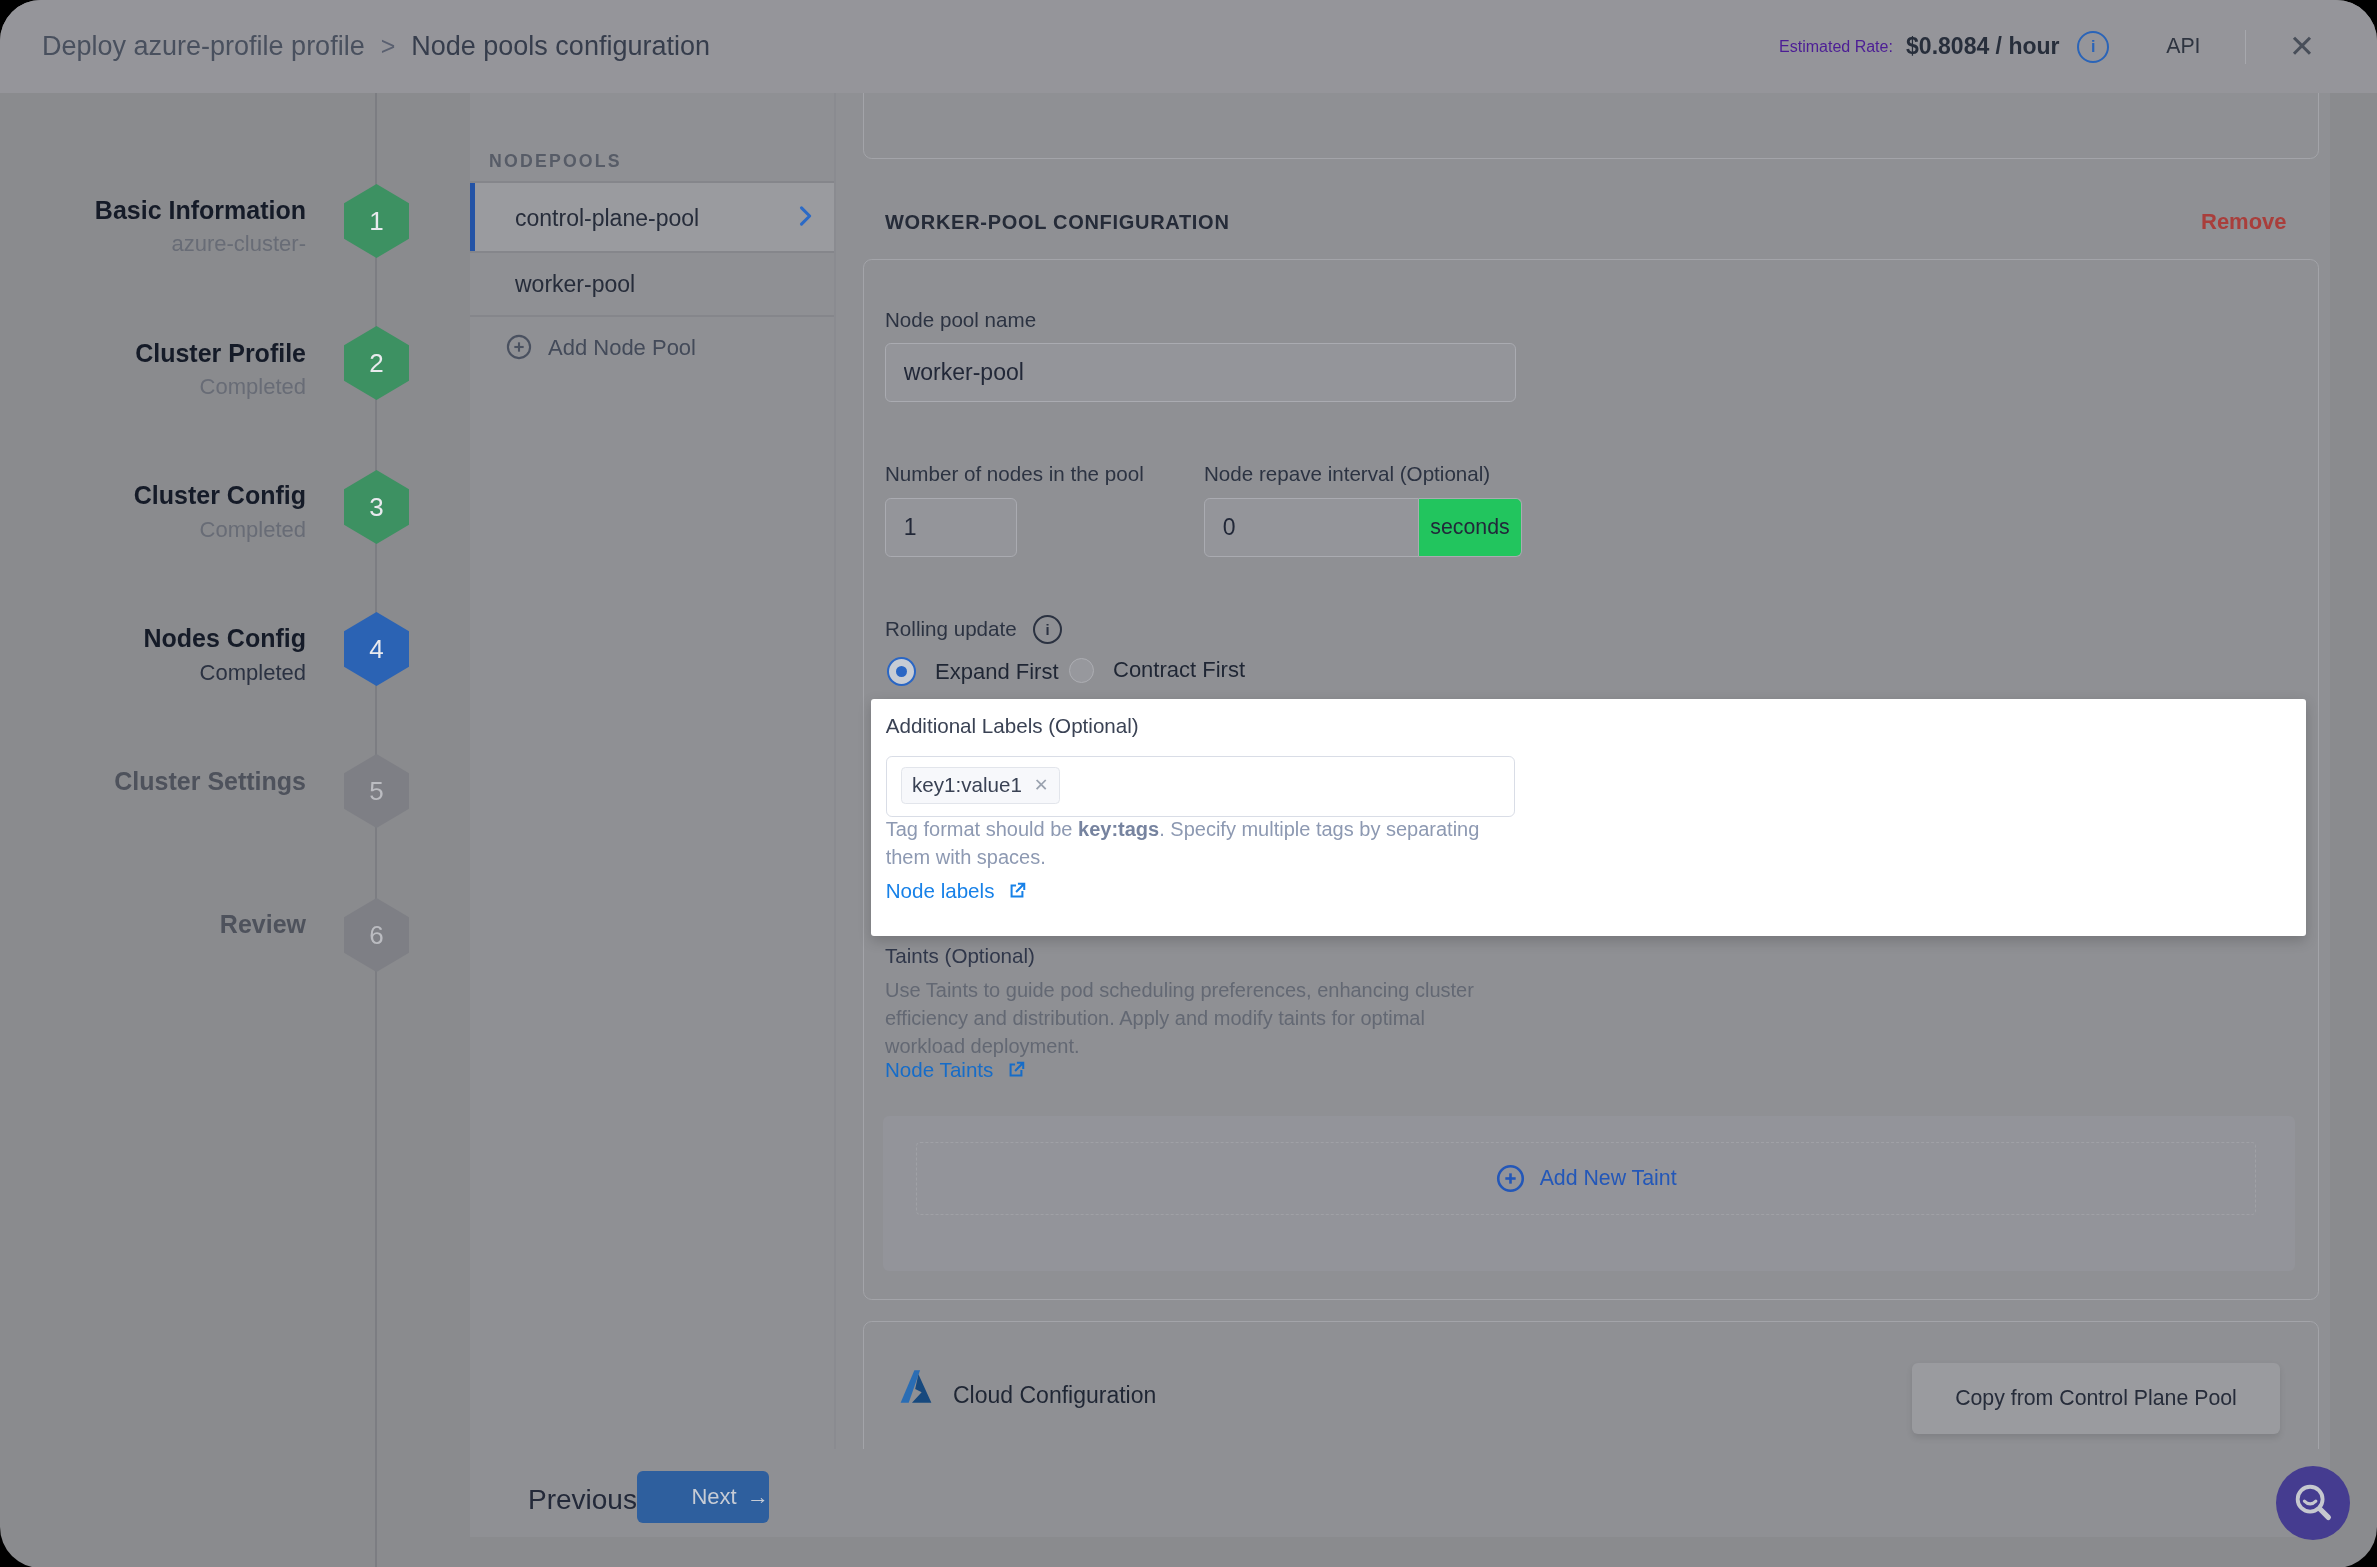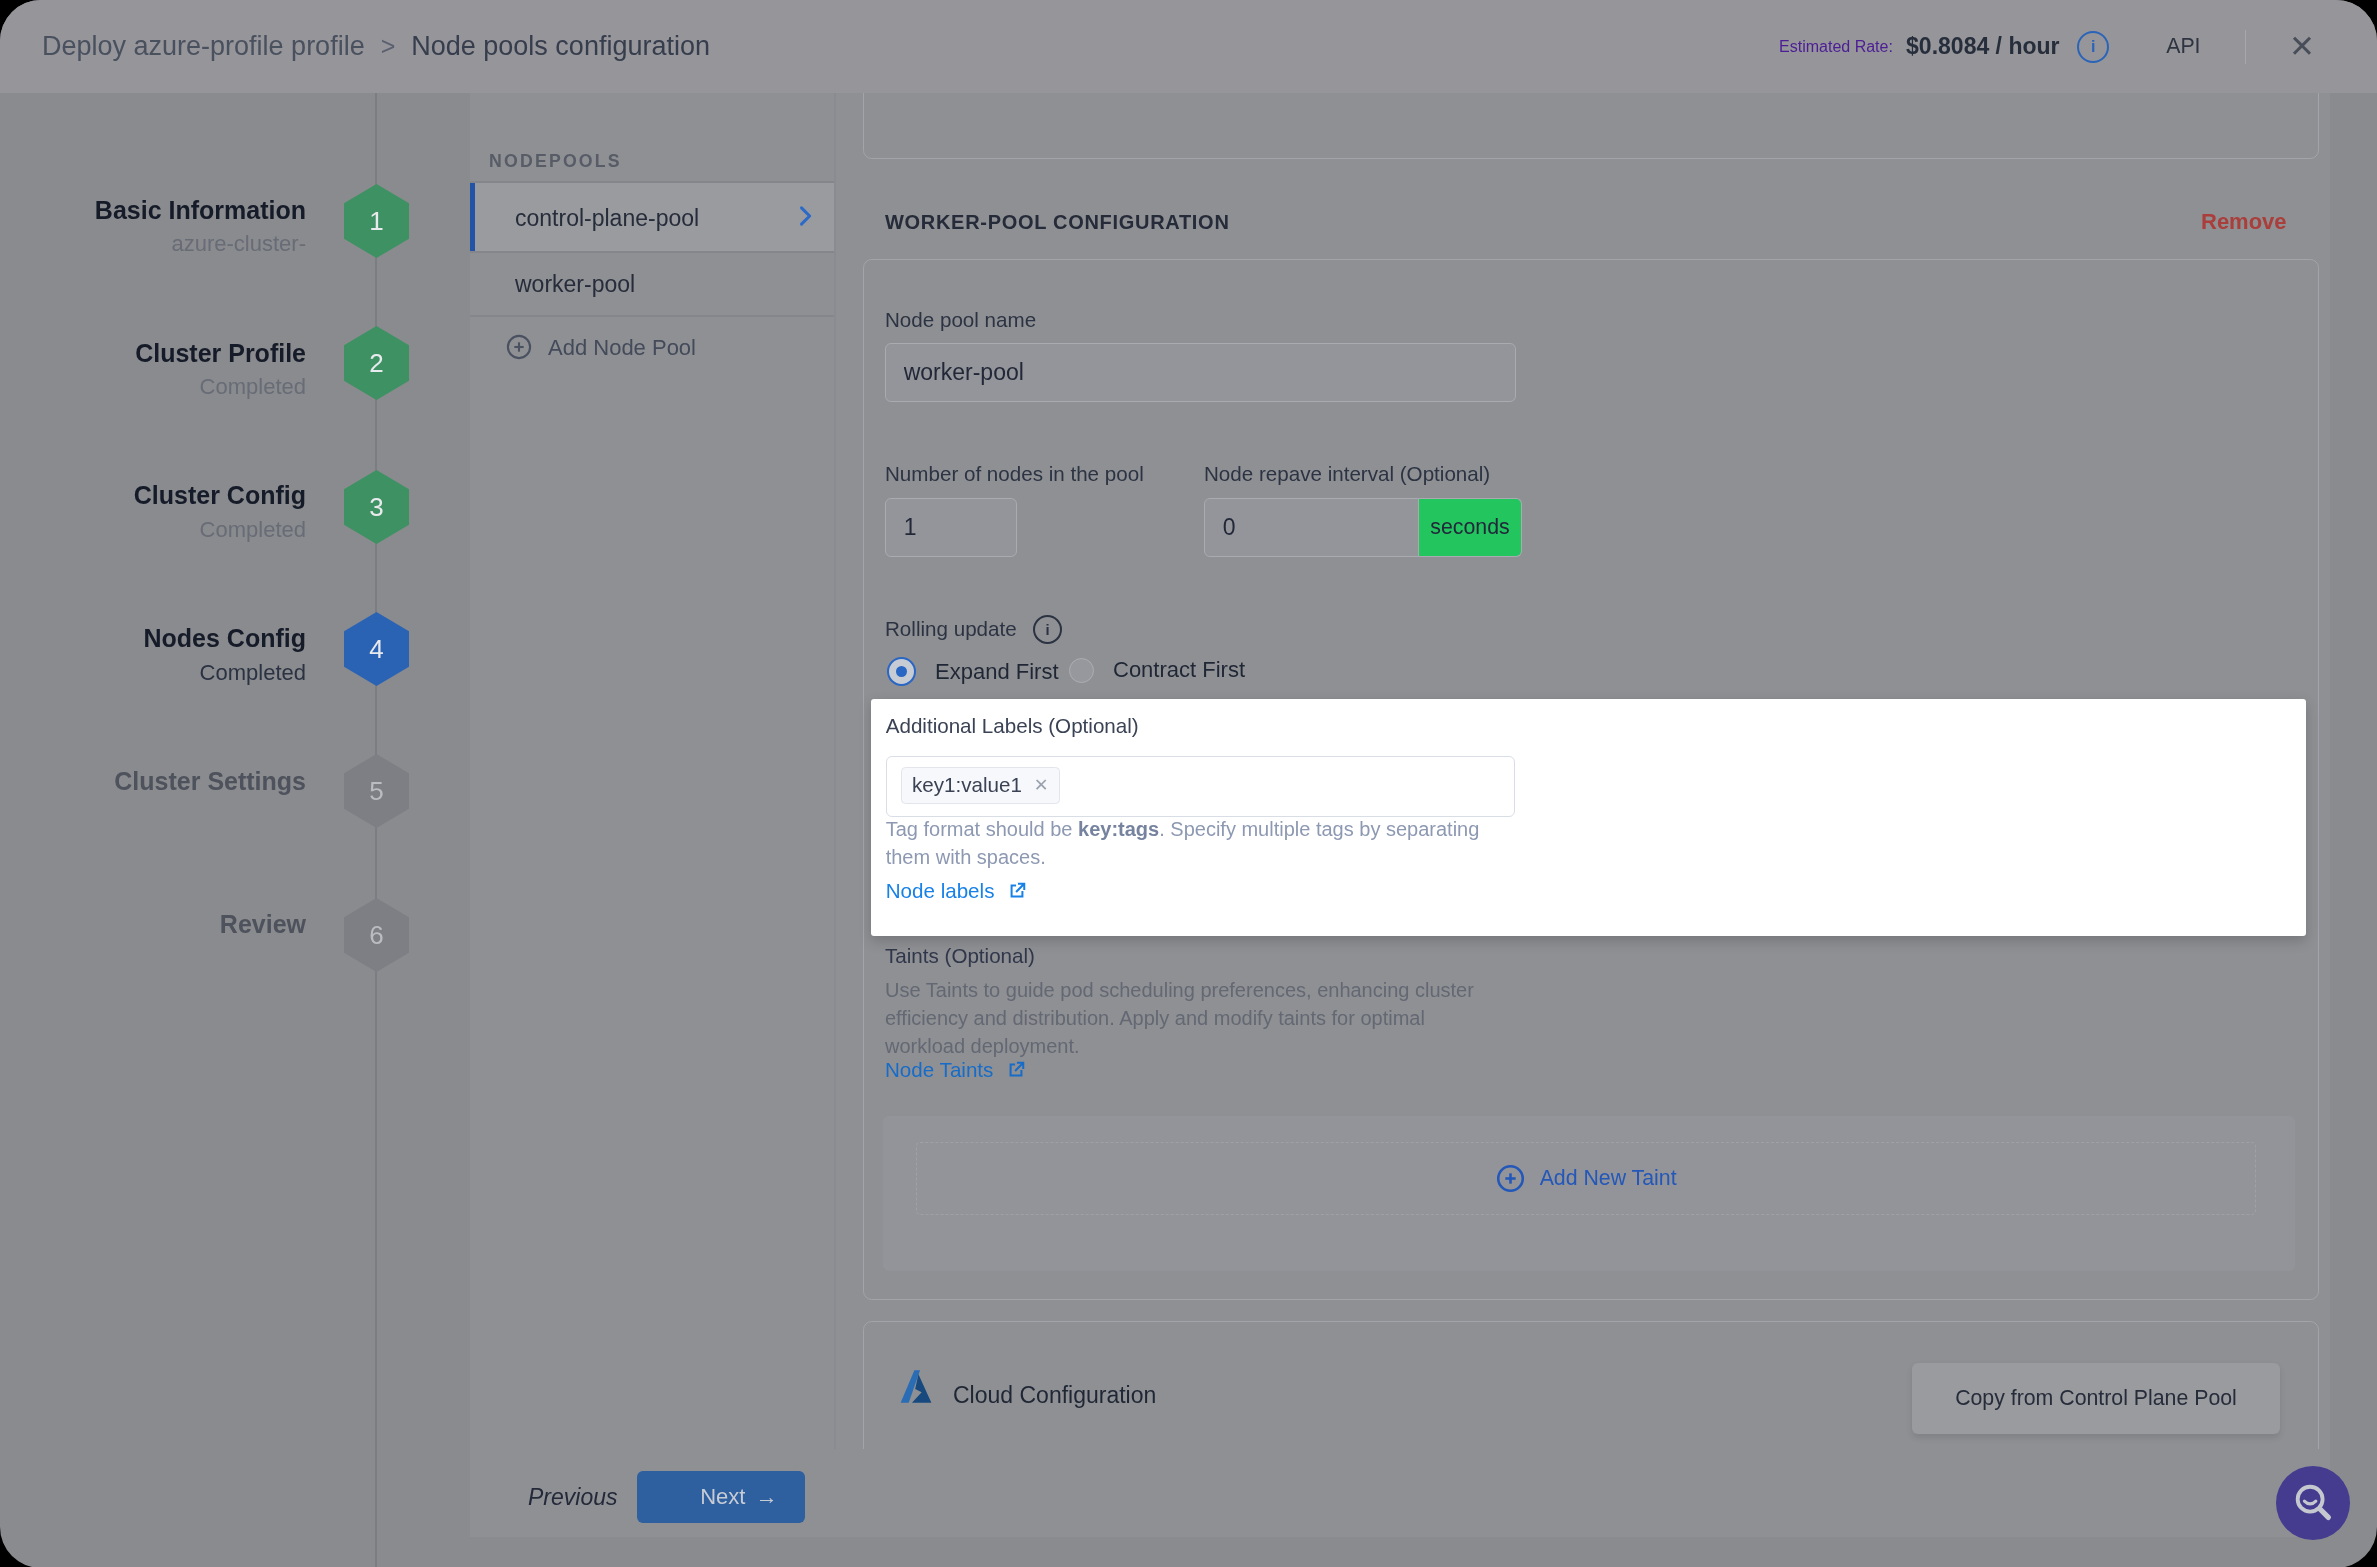--- a/index.html
+++ b/index.html
@@ -77,23 +77,23 @@
   #taint-dash{left:916px;top:1142px;width:1338px;height:71px;border:1.5px dashed #a0a1a6;border-radius:4.4px;z-index:3;
     display:flex;align-items:center;justify-content:center;gap:13.2px;}
   .add-taint-label{font-size:21.3px;font-weight:500;color:#2357b8;}
   
   .cc-title{font-size:23px;font-weight:500;color:#1f2634;z-index:3;}
   .copy-btn{position:absolute;left:1912px;top:1363px;width:368px;height:71px;background:#9a9b9f;border-radius:5.9px;
     box-shadow:0 3.7px 5.9px rgba(0,0,0,0.10);display:flex;align-items:center;justify-content:center;
     font-size:21.3px;color:#262c3a;z-index:3;}
   
   #footerbar{left:470px;top:1449px;width:1860px;height:88px;background:#8f9094;z-index:5;}
-  .prev{font-size:23px;color:#232939;z-index:6;font-style:italic;}
+  .prev{font-size:28px;color:#232939;z-index:6;}
   .next-btn{position:absolute;left:637px;top:1471px;width:132px;height:52px;background:#2e5f9e;border-radius:5.9px;
-    display:flex;align-items:center;justify-content:center;gap:10.3px;font-size:22px;color:#c7ccd5;z-index:6;padding-left:36px;}
+    display:flex;align-items:center;justify-content:flex-end;gap:10.3px;font-size:22px;color:#c7ccd5;z-index:6;}
   #fab{left:2276px;top:1466px;width:74px;height:74px;border-radius:50%;background:#453c90;
     display:flex;align-items:center;justify-content:center;z-index:7;}
 </style>
 </head>
 <body>
 
 <div id="frame">
 <div id="screen">
 
   <div id="sheet" class="abs"></div>

